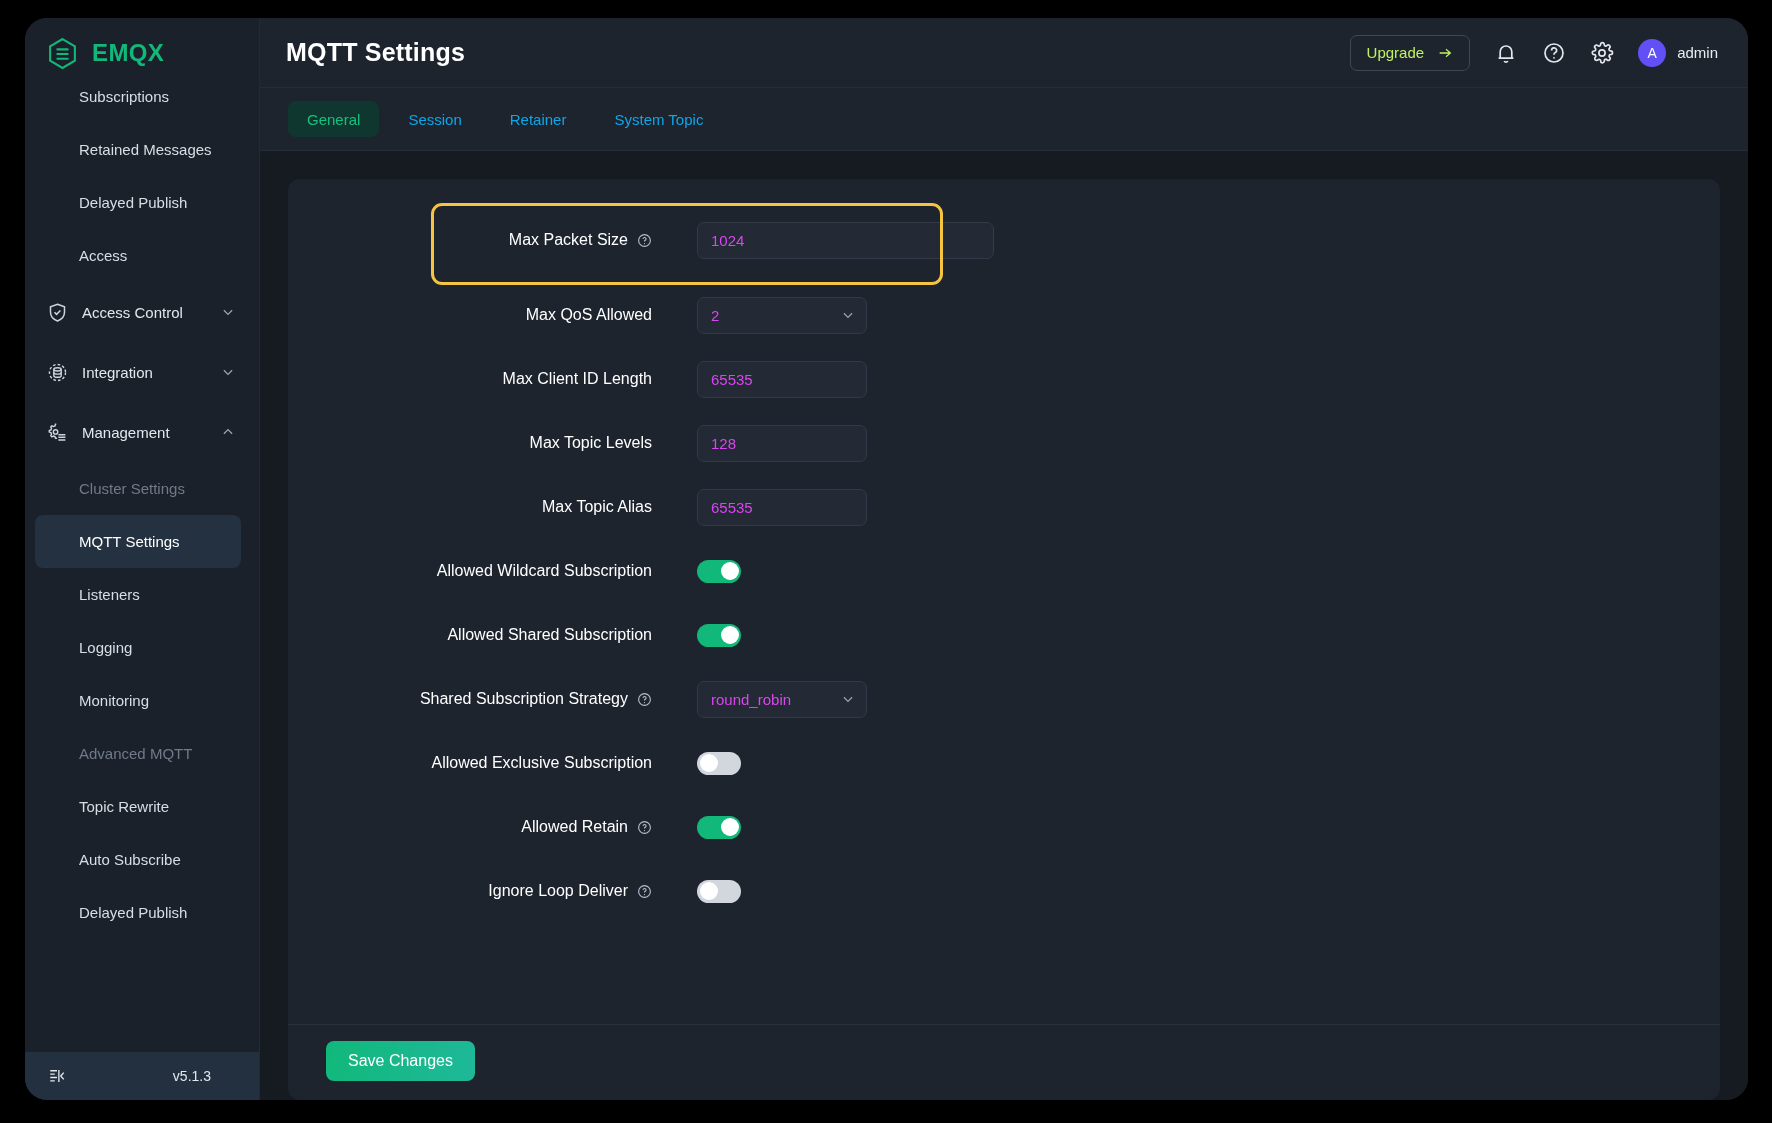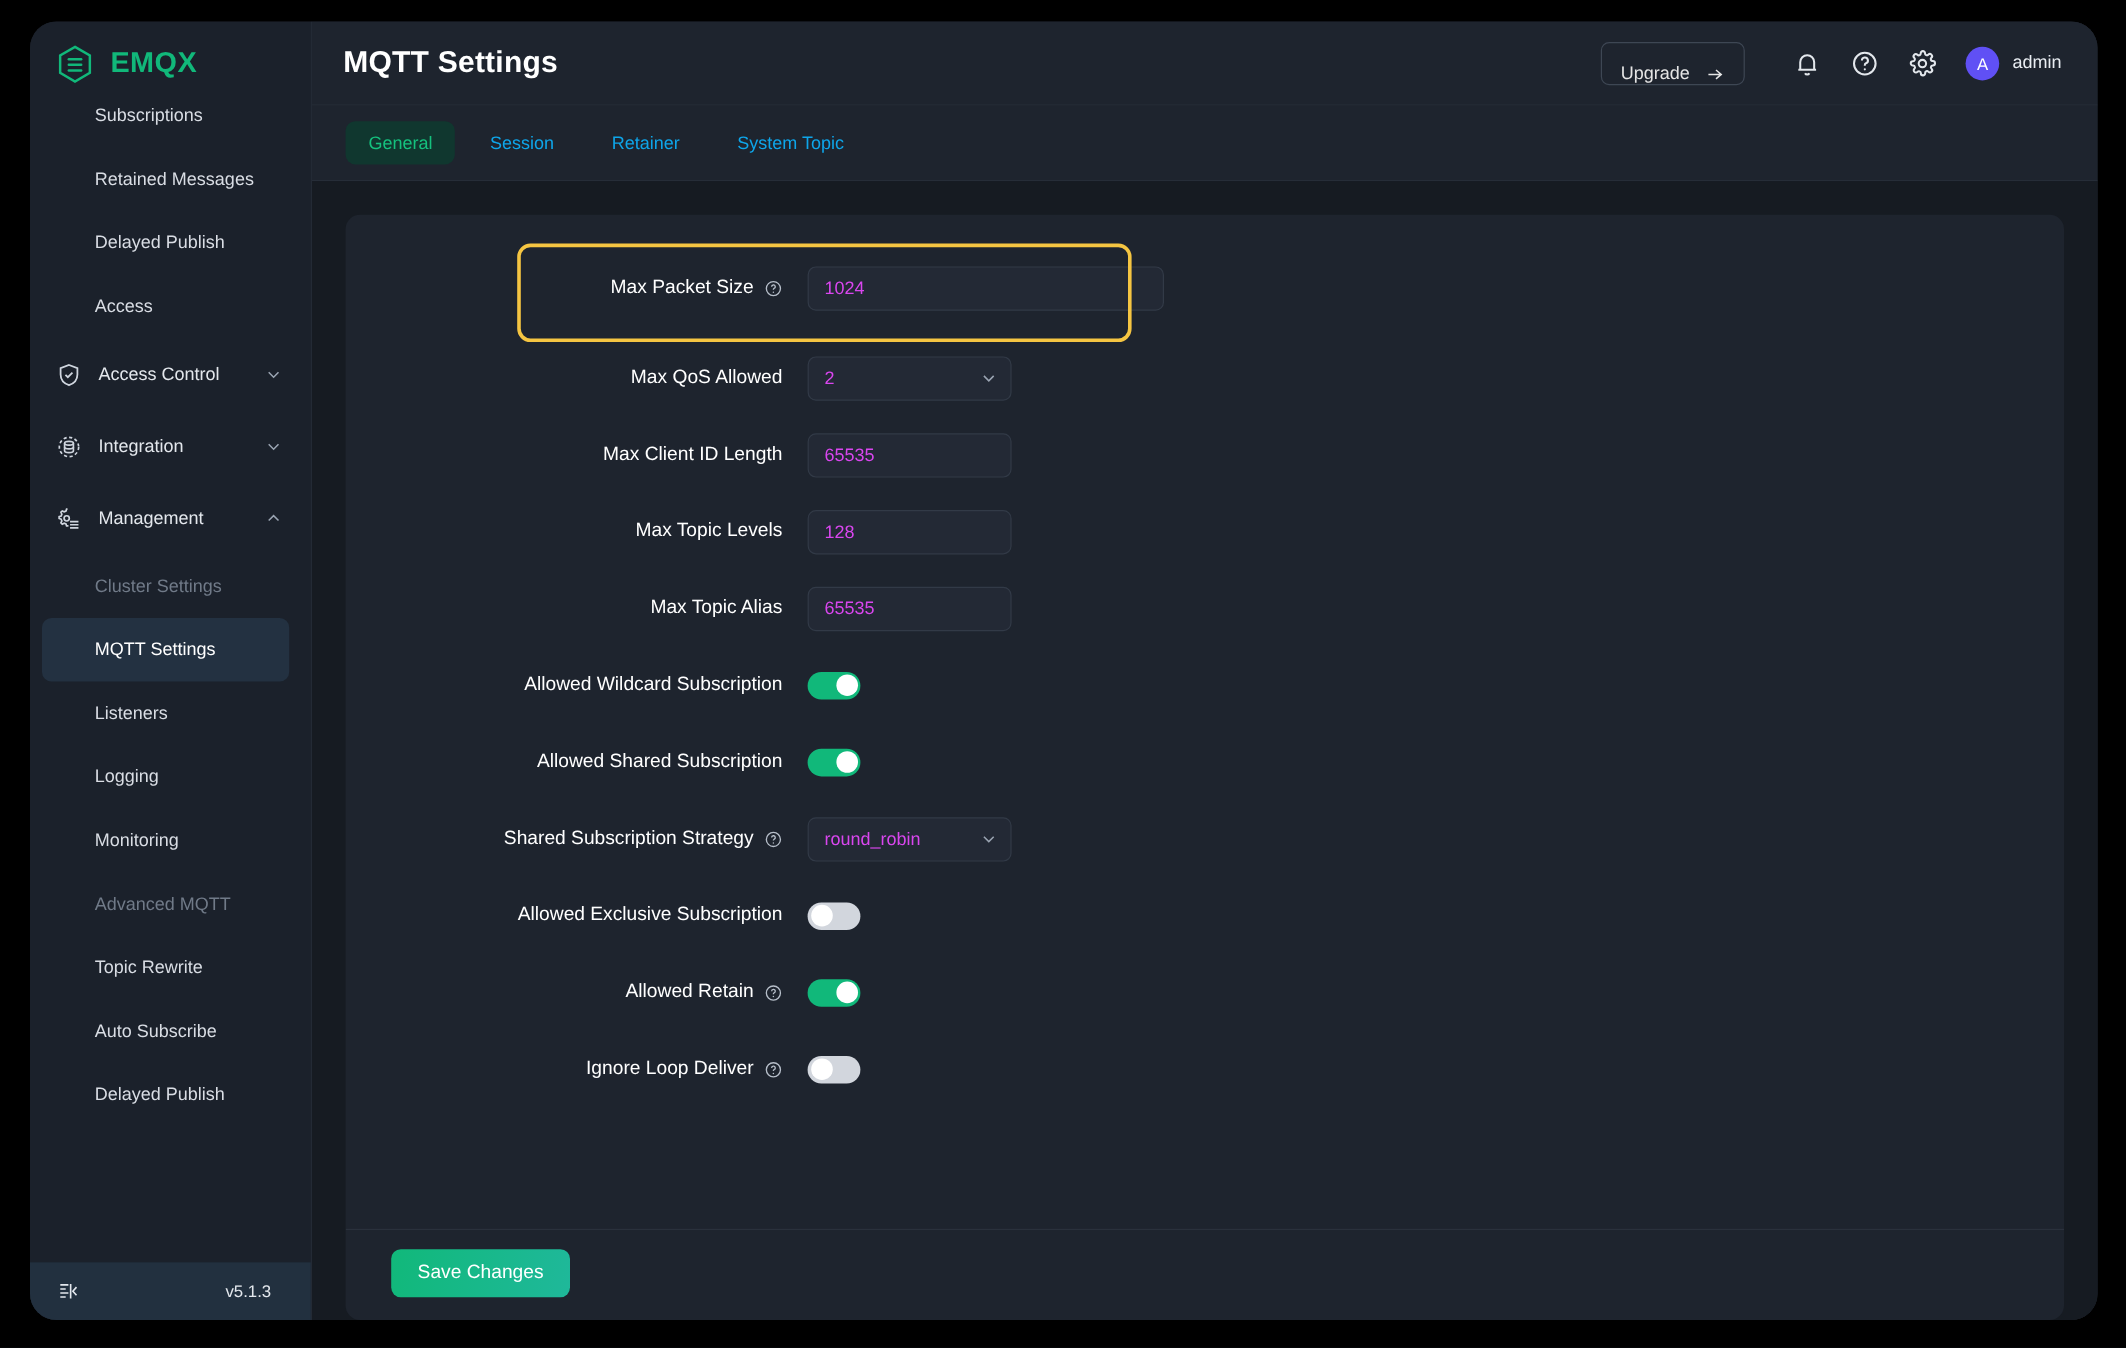--- a/index.html
+++ b/index.html
@@ -83,21 +83,21 @@
   .nav-group .g-icon { width: 21px; height: 21px; flex: 0 0 21px; color: #cfd5de; }
   .nav-group .g-label { flex: 1; }
   .nav-group .chev { width: 14px; height: 14px; margin-right: 24px; color:#9aa4b2; }
   .sidebar-footer {
     height: 48px;
     flex: 0 0 48px;
     background: #22303f;
     display: flex;
     align-items: center;
     justify-content: space-between;
-    padding: 0 33px 0 22px;
+    padding: 0 48px 0 22px;
     color: #e4e8ee;
     font-size: 14px;
   }
   .collapse-ico { width: 20px; height: 18px; color:#e4e8ee; }
 
   
   .main {
     flex: 1;
     display: flex;
     flex-direction: column;
@@ -119,29 +119,29 @@
     color: #ffffff;
     flex: 1;
     letter-spacing: .2px;
   }
   .top-actions { display: flex; align-items: center; gap: 0px; }
   .upgrade-btn {
     height: 36px;
     border: 1px solid #3e4754;
     border-radius: 7px;
     background: transparent;
-    color: #e5e5e5;
+    color: #bef264;
     font-size: 15px;
     display: flex;
-    align-items: flex-end;
+    align-items: center;
     gap: 13px;
     padding: 0 16px;
     cursor: pointer;
     font-family: "Liberation Sans", sans-serif;
-    margin-right: 40px;
+    margin-right: 24px;
   }
   .top-ico {
     width: 24px; height: 24px;
     color: #e3e7ec;
     margin-right: 24px;
     cursor: pointer;
   }
   .avatar {
     width: 28px; height: 28px;
     border-radius: 50%;
@@ -194,20 +194,21 @@
   .form-body {
     flex: 1;
     padding-top: 18px;
     overflow: hidden;
   }
   .form-row {
     display: flex;
     align-items: center;
     height: 64px;
     position: relative;
+    gap: 24px;
   }
   .form-label {
     width: 385px;
     flex: 0 0 385px;
     text-align: right;
     color: #ffffff;
     font-size: 16px;
     padding-right: 21px;
     display: flex;
     align-items: center;

